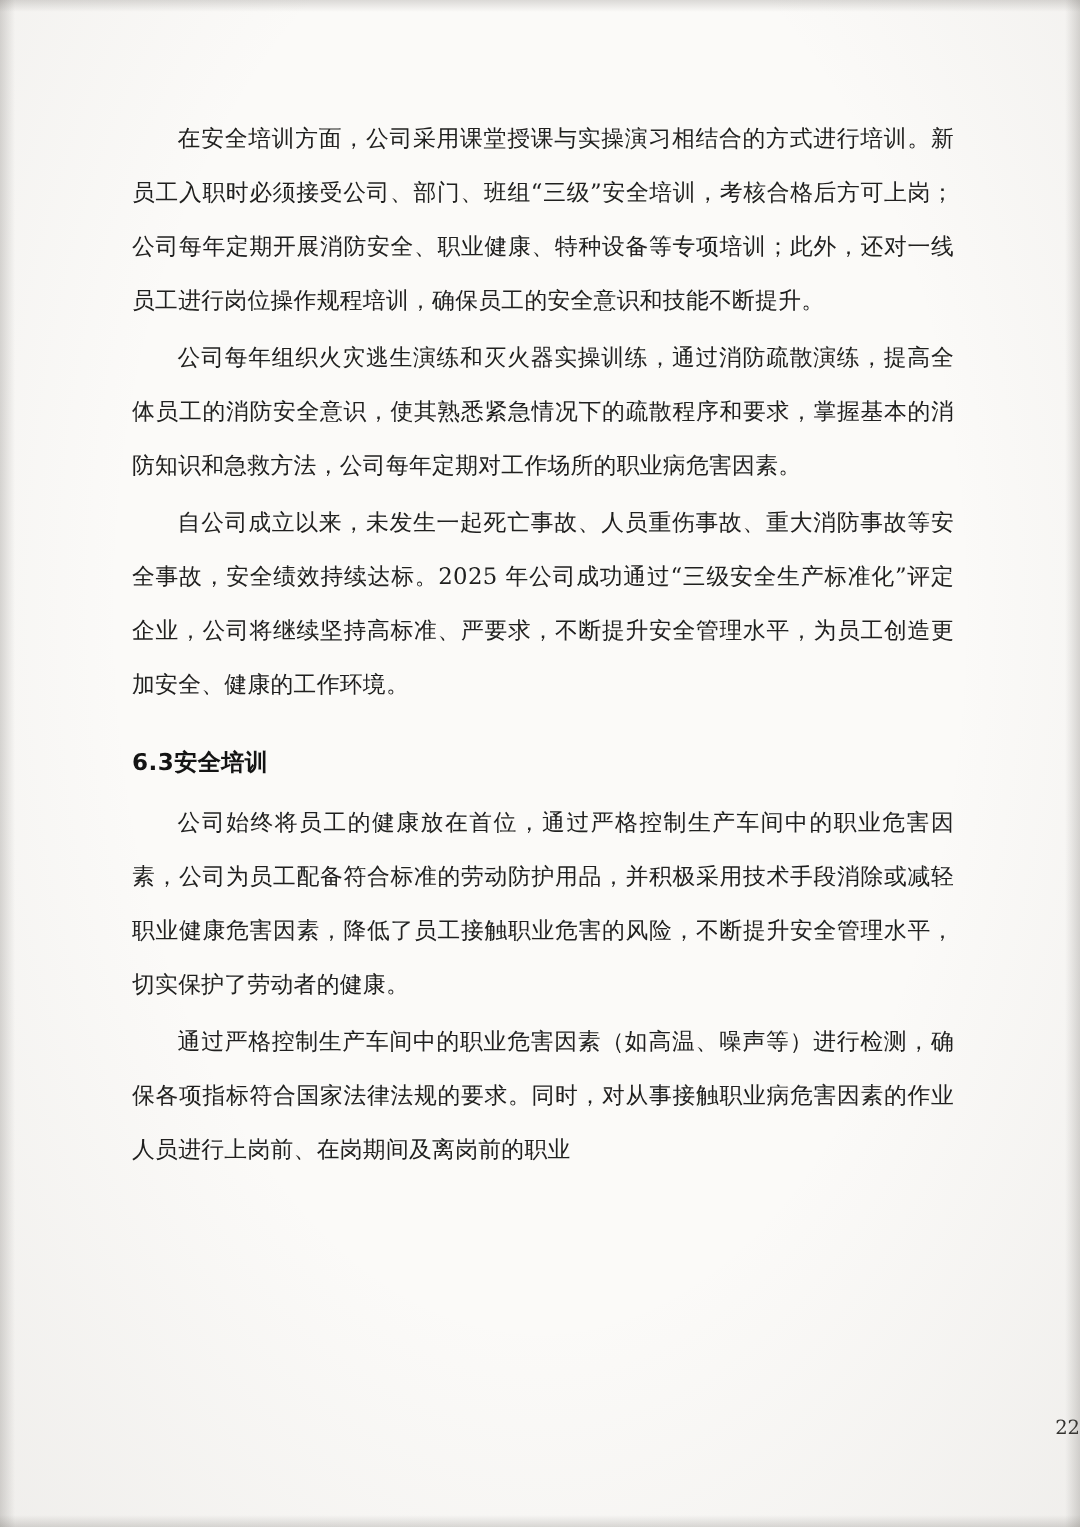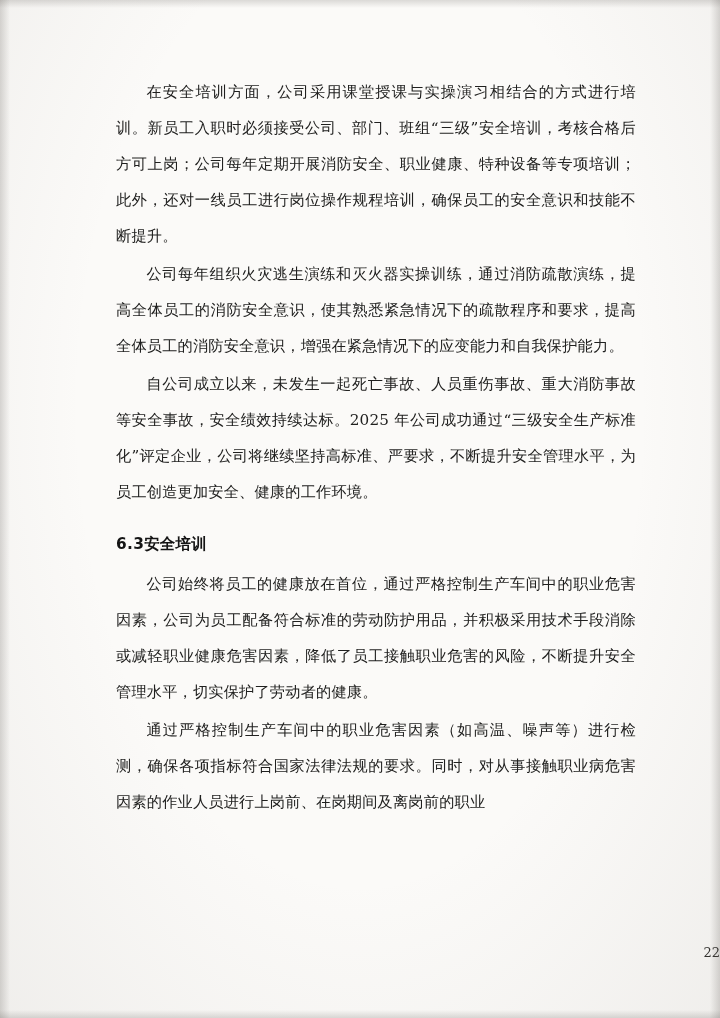--- a/index.html
+++ b/index.html
@@ -12,21 +12,21 @@
     height: 1018px;
     overflow: hidden;
     font-family: "DejaVu Serif", "Liberation Serif", serif;
   }
   .page {
     position: relative;
     width: 720px;
     height: 1018px;
     background: #fbfaf8;
     box-sizing: border-box;
-    padding: 74px 84px 40px 116px;
+    padding: 74px 84px 40px 88px;
   }
   .page::before {
     content: "";
     position: absolute;
     left: 0; top: 0; right: 0; bottom: 0;
     background:
       radial-gradient(ellipse at 50% 40%, rgba(255,255,255,0.0) 55%, rgba(140,135,128,0.10) 100%);
     pointer-events: none;
   }
   .doc-body {
@@ -100,21 +100,21 @@
 <body>
 
 <div class="page">
   <div class="edge-shadow-left"></div>
   <div class="edge-shadow-right"></div>
   <div class="edge-shadow-top"></div>
   <div class="edge-shadow-bottom"></div>
 
   <div class="doc-body">
     <p class="para">在安全培训方面，公司采用课堂授课与实操演习相结合的方式进行培训。新员工入职时必须接受公司、部门、班组“三级”安全培训，考核合格后方可上岗；公司每年定期开展消防安全、职业健康、特种设备等专项培训；此外，还对一线员工进行岗位操作规程培训，确保员工的安全意识和技能不断提升。</p>
-    <p class="para">公司每年组织火灾逃生演练和灭火器实操训练，通过消防疏散演练，提高全体员工的消防安全意识，使其熟悉紧急情况下的疏散程序和要求，提高全体员工的消防安全意识，增强在紧急情况下的应变能力和自我保护能力。</p>
+    <p class="para">公司每年组织火灾逃生演练和灭火器实操训练，通过消防疏散演练，提高全体员工的消防安全意识，使其熟悉紧急情况下的疏散程序和要求，掌握基本的消防知识和急救方法，公司每年定期对工作场所的职业病危害因素。</p>
     <p class="para">自公司成立以来，未发生一起死亡事故、人员重伤事故、重大消防事故等安全事故，安全绩效持续达标。2025 年公司成功通过“三级安全生产标准化”评定企业，公司将继续坚持高标准、严要求，不断提升安全管理水平，为员工创造更加安全、健康的工作环境。</p>
 
     <h2 class="heading">
       <span class="heading-num">6.3</span><span>安全培训</span>
     </h2>
 
     <p class="para">公司始终将员工的健康放在首位，通过严格控制生产车间中的职业危害因素，公司为员工配备符合标准的劳动防护用品，并积极采用技术手段消除或减轻职业健康危害因素，降低了员工接触职业危害的风险，不断提升安全管理水平，切实保护了劳动者的健康。</p>
     <p class="para">通过严格控制生产车间中的职业危害因素（如高温、噪声等）进行检测，确保各项指标符合国家法律法规的要求。同时，对从事接触职业病危害因素的作业人员进行上岗前、在岗期间及离岗前的职业</p>
   </div>
 

